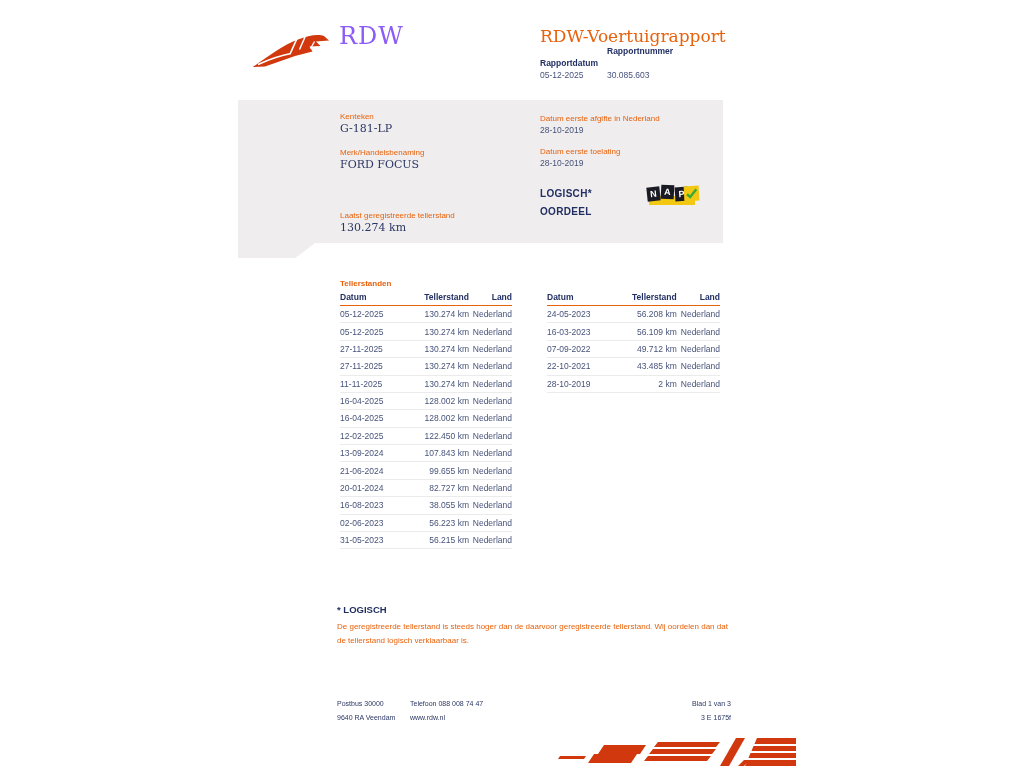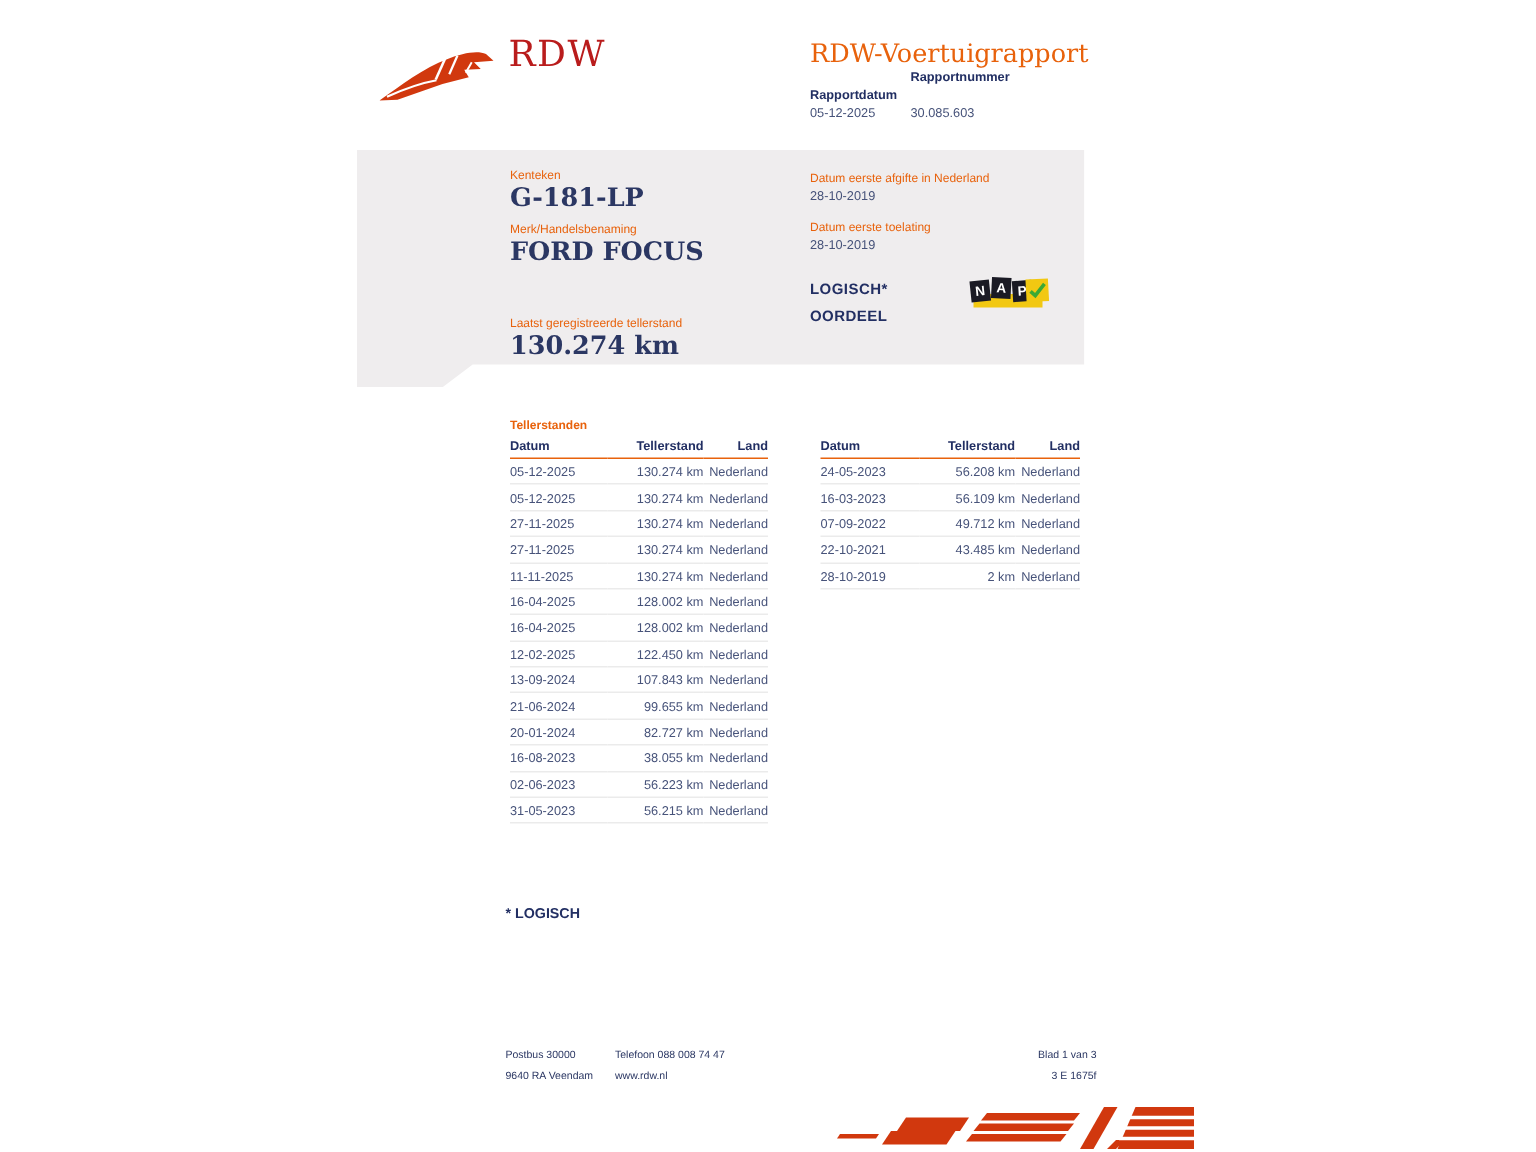--- a/index.html
+++ b/index.html
@@ -4,31 +4,31 @@
 <style>
   * { margin:0; padding:0; box-sizing:border-box; }
   html,body { width:1024px; height:768px; background:#ffffff; overflow:hidden;
     font-family:"Liberation Sans", sans-serif; }
   .page { position:relative; width:1024px; height:768px; background:#fff; }
 
   .abs { position:absolute; }
 
   
   .logo-text { left:339px; top:22px; font-family:"DejaVu Serif", serif;
-    font-size:24px; color:#b91c1c; letter-spacing:1px; }
+    font-size:24px; color:#8b5cf6; letter-spacing:1px; }
   .doc-title { left:540px; top:26px; font-family:"DejaVu Serif", serif;
     font-weight:normal; font-size:17px; color:#e8620c; }
   .meta-label { font-size:8.5px; font-weight:bold; color:#222f63; }
   .meta-value { font-size:8.5px; color:#47537a; }
 
   
   .vehicle-box { left:238px; top:100px; width:485px; height:158px; background:#efedee;
     clip-path: polygon(0 0, 100% 0, 100% 90.5%, 15.9% 90.5%, 11.8% 100%, 0 100%); }
   .field-label { font-size:8px; font-weight:normal; color:#e8620c; }
-  .field-value-lg { font-family:"DejaVu Serif", serif; font-size:17px; color:#2b3763;font-weight:bold; }
+  .field-value-lg { font-family:"DejaVu Serif", serif; font-size:11px; color:#2b3763; }
   .field-value-sm { font-size:8.5px; color:#47537a; }
   .oordeel { font-size:10px; font-weight:bold; color:#222f63; line-height:18px;
     letter-spacing:0.3px; }
 
   
   .nap { left:647px; top:184px; width:52px; height:24px; }
   .nap-bar { position:absolute; left:2px; top:12px; width:46px; height:9px; background:#f2c812; }
   .nap-tile { position:absolute; width:13px; height:14px; background:#1a1a24; color:#fff;
     font-size:9px; font-weight:bold; text-align:center; line-height:14px; top:3px; }
   .nap-tile.t0 { left:0; transform:rotate(-6deg); }
@@ -246,20 +246,21 @@
           <tr>
             <td>28-10-2019</td>
             <td class="num">2 km</td>
             <td class="num">Nederland</td>
           </tr>
         </tbody>
     </table>
   </div>
 
   <div class="abs note-title">* LOGISCH</div>
+  <div class="abs note-body">De geregistreerde tellerstand is steeds hoger dan de daarvoor geregistreerde tellerstand. Wij oordelen dan dat de tellerstand logisch verklaarbaar is.</div>
 
   <div class="abs foot" style="left:337px; top:700px;">Postbus 30000</div>
   <div class="abs foot" style="left:337px; top:714px;">9640 RA Veendam</div>
   <div class="abs foot" style="left:410px; top:700px;">Telefoon 088 008 74 47</div>
   <div class="abs foot" style="left:410px; top:714px;">www.rdw.nl</div>
   <div class="abs foot foot-right" style="left:621px; top:700px;">Blad 1 van 3</div>
   <div class="abs foot foot-right" style="left:621px; top:714px;">3 E 1675f</div>
 
   <svg class="abs deco-svg" width="256" height="32" viewBox="0 0 256 32">
     <g fill="#d1380e">

